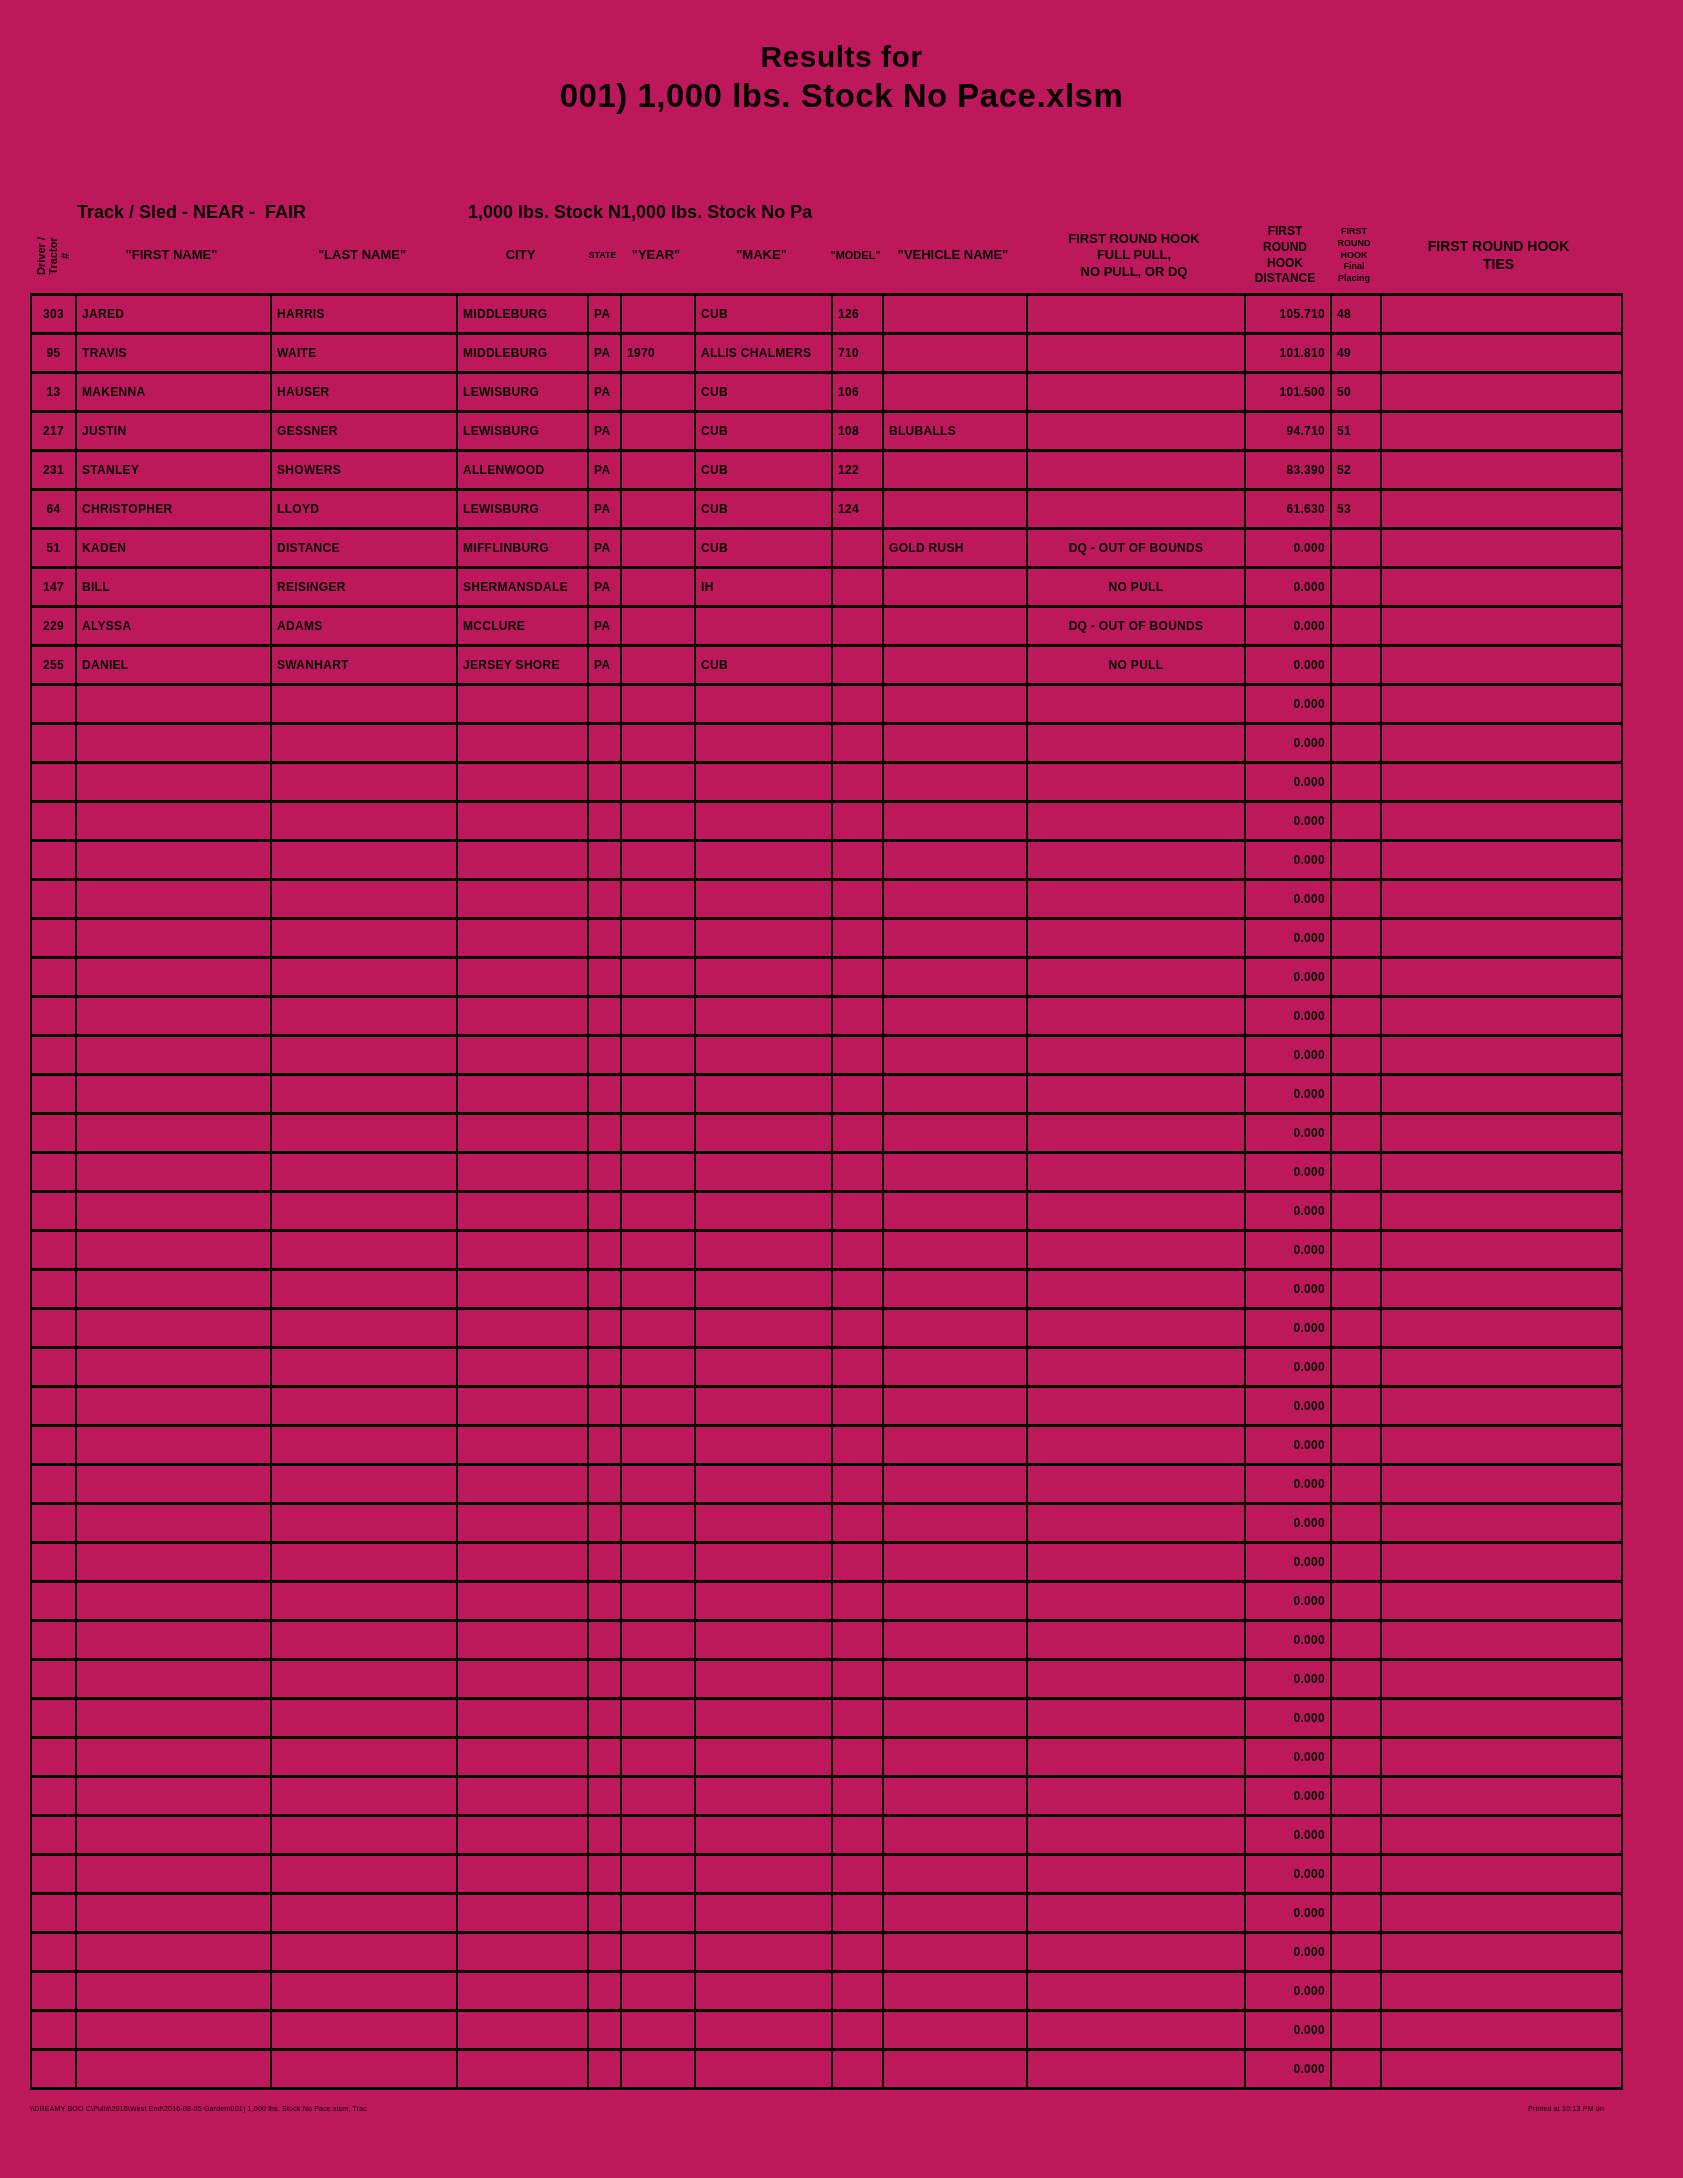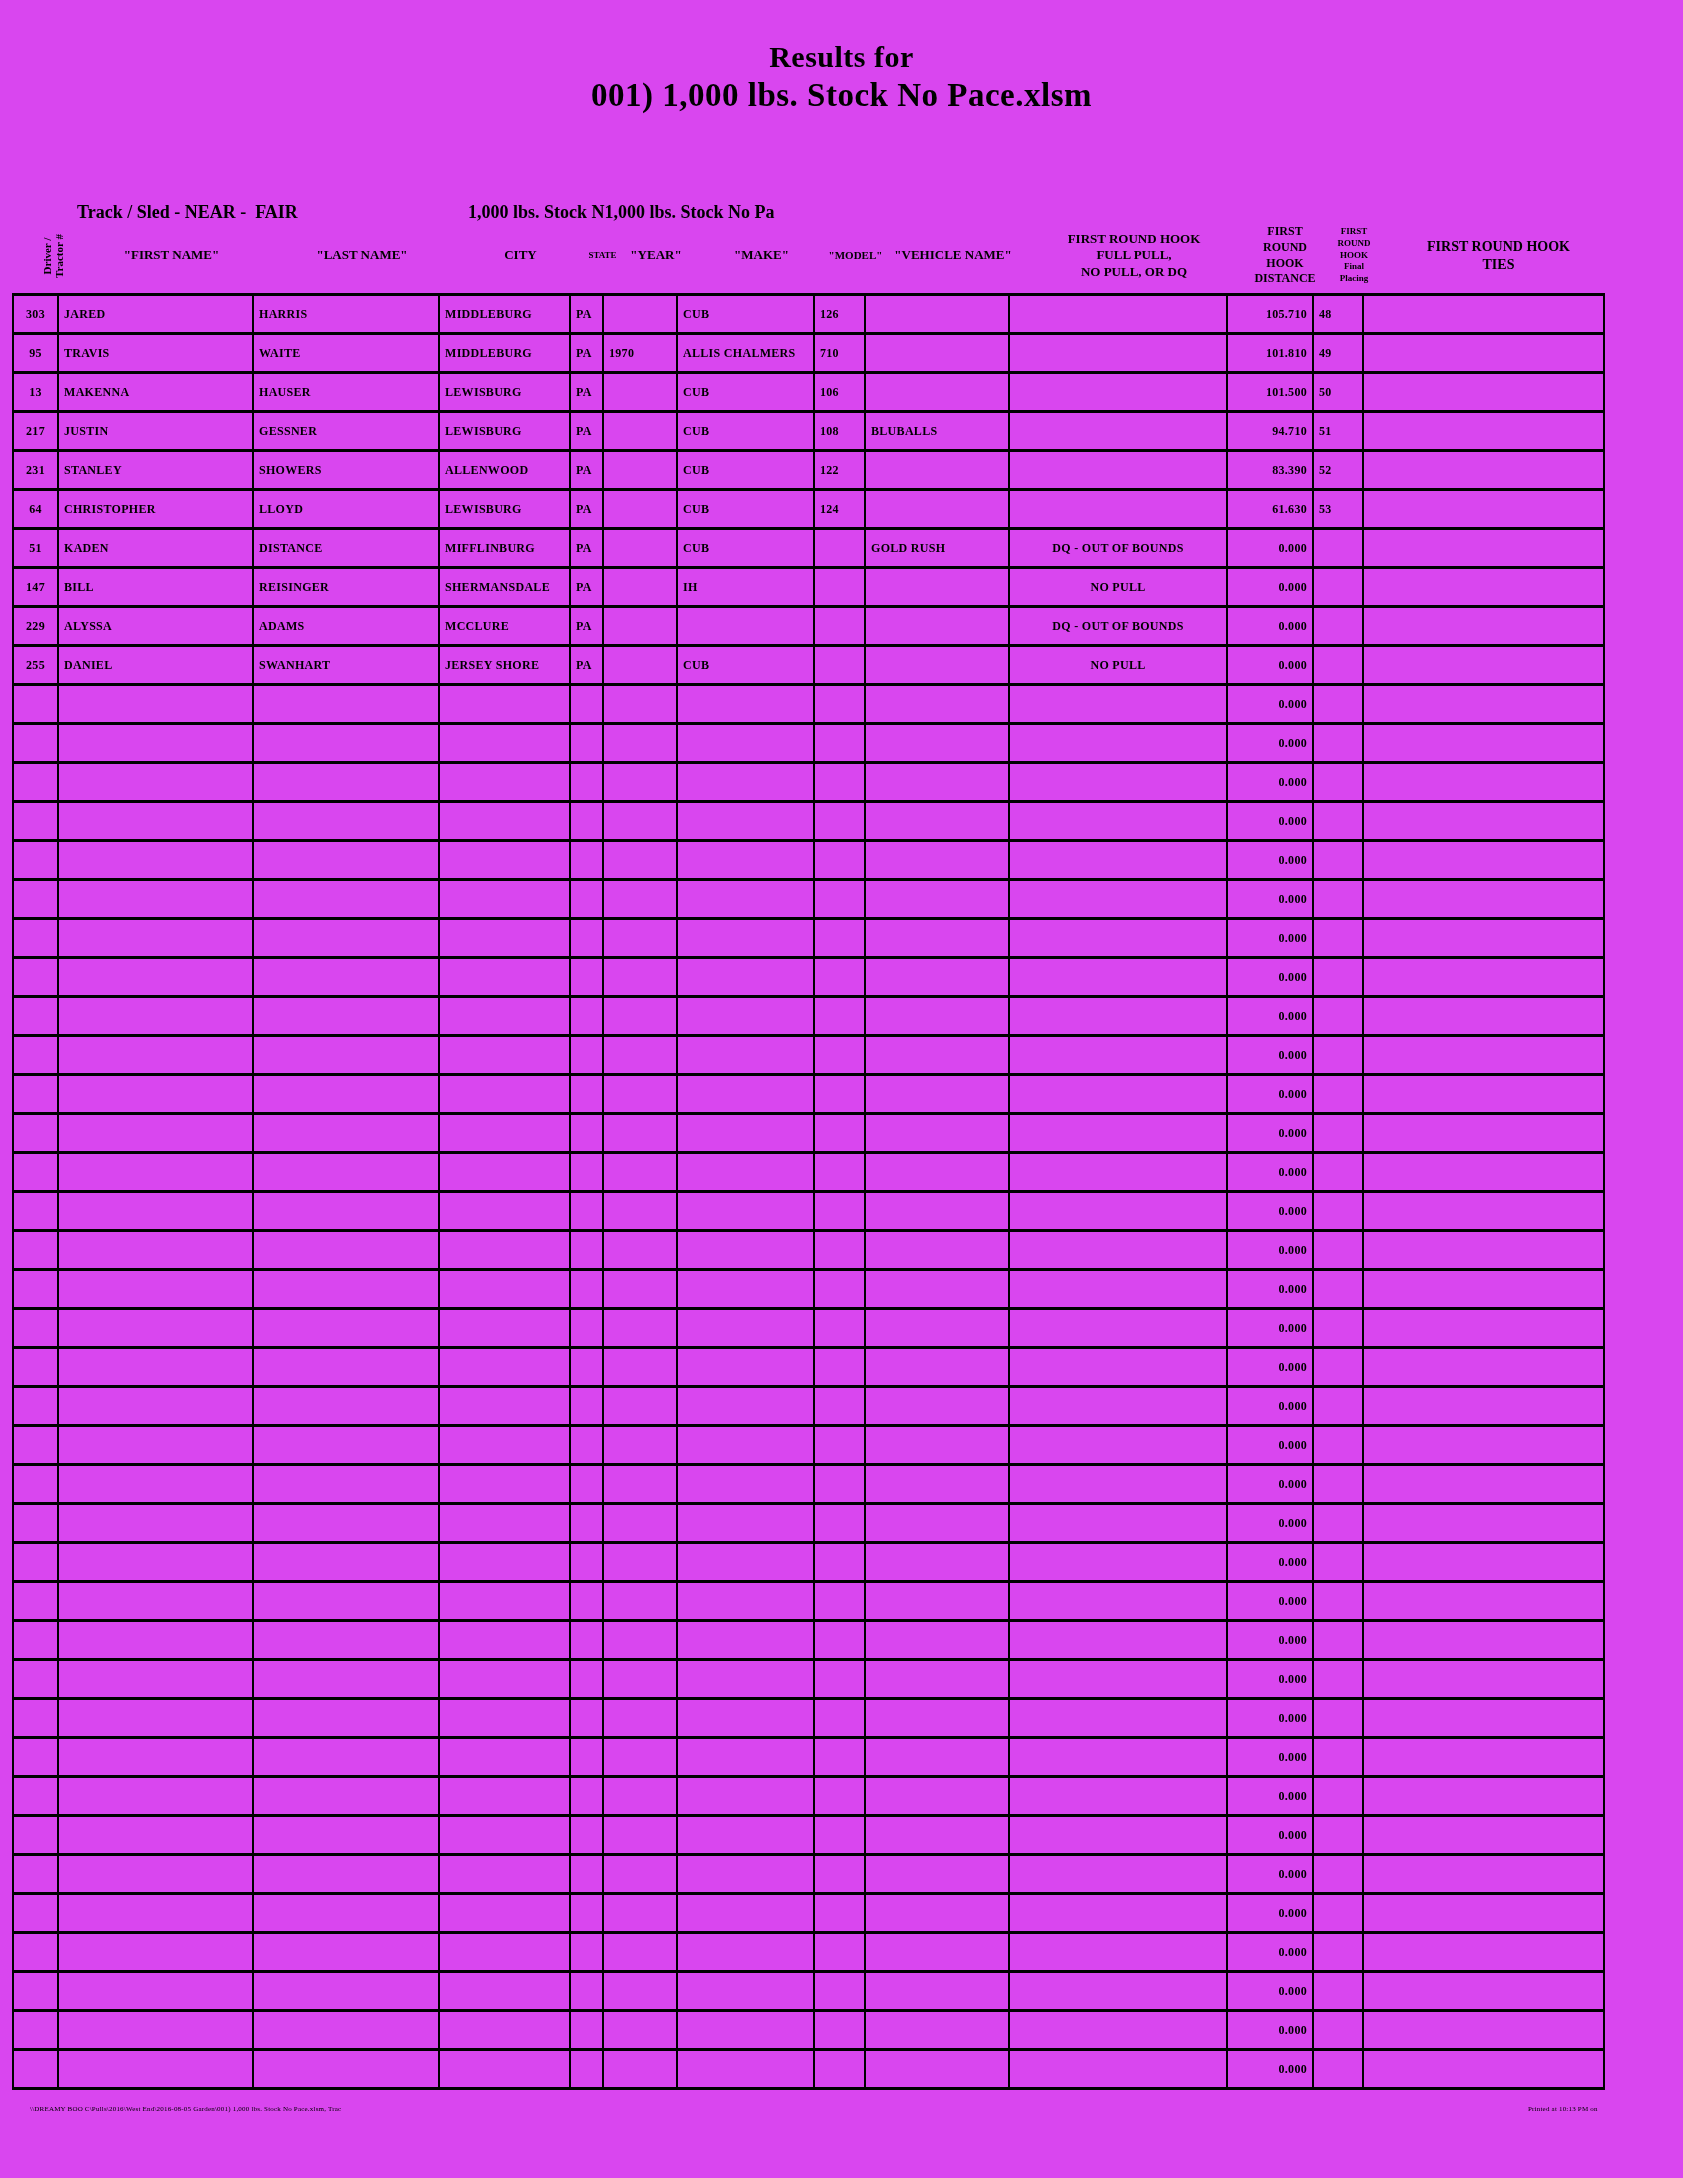--- a/index.html
+++ b/index.html
@@ -1,21 +1,21 @@
 <!DOCTYPE html>
 <html><head>
 <meta charset="utf-8">
 <style>
   html,body{margin:0;padding:0;background:#fff;}
   .page{
     position:relative;
     width:1683px;
     height:2178px;
-    background:#d946ef;
-    font-family:Liberation Serif, serif;
+    background:#be185d;
+    font-family:Liberation Sans, sans-serif;
     color:#000;
     overflow:hidden;
   }
   .title1{
     position:absolute; top:40px; left:0; width:1683px;
     text-align:center; font-size:30px; font-weight:bold;
     letter-spacing:0.5px;
   }
   .title2{
     position:absolute; top:77px; left:0; width:1683px;
@@ -46,21 +46,21 @@
   .hdr-year   {left:619px;  width:74px;  font-size:13px;}
   .hdr-make   {left:693px;  width:137px; font-size:13px;}
   .hdr-model  {left:830px;  width:51px;  font-size:11px;}
   .hdr-vehicle{left:881px;  width:144px; font-size:13px;}
   .hdr-result {left:1025px; width:218px; font-size:13px;}
   .hdr-dist   {left:1242px; width:86px;  font-size:12px; line-height:1.3;}
   .hdr-place  {left:1329px; width:50px;  font-size:9px; line-height:1.3;}
   .hdr-ties   {left:1378px; width:241px; font-size:14px;}
 
   table.results{
-    position:absolute; left:12px; top:293px;
+    position:absolute; left:30px; top:293px;
     width:1589px; table-layout:fixed; border-collapse:collapse;
   }
   table.results td{
     height:36px;
     border-left:2px solid #000; border-right:2px solid #000;
     border-top:3px solid #000; border-bottom:3px solid #000;
     font-size:12px; font-weight:bold;
     padding:0 5px; overflow:hidden; white-space:nowrap;
     letter-spacing:0.3px;
   }

